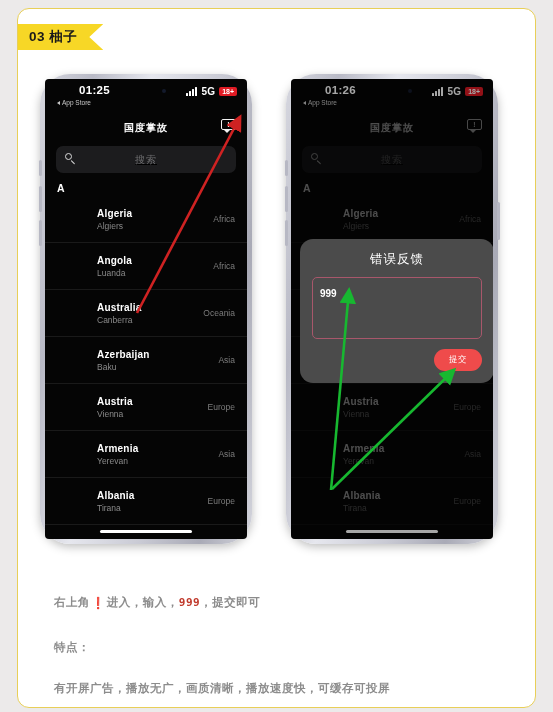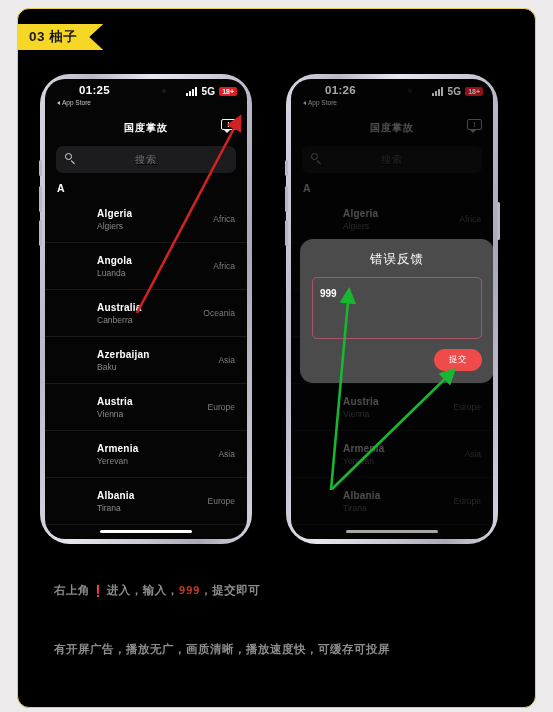--- a/index.html
+++ b/index.html
@@ -8,21 +8,21 @@
     font-family: "Liberation Sans", "DejaVu Sans", sans-serif;
     background: #eceaea;
     overflow: hidden;
   }
 
   
   .card {
     position: absolute;
     left: 17px; top: 8px;
     width: 519px; height: 700px;
-    background: #000000;
+    background: #ffffff;
     border: 1.5px solid #e8cf58;
     border-radius: 12px;
     overflow: hidden;
   }
 
   
   .ribbon {
     position: absolute;
     left: -3px; top: 15px;
     height: 26px;
@@ -48,21 +48,21 @@
     padding: 5px;
     box-shadow: 0 3px 10px rgba(0,0,0,0.25);
   }
   .phone.left  { left: 22px;  top: 10px; }
   .phone.right { left: 268px; top: 10px; }
 
   .phone-screen {
     position: relative;
     width: 100%; height: 100%;
     background: #050505;
-    border-radius: 20px;
+    border-radius: 4px;
     overflow: hidden;
   }
 
   
   .btn-side { position: absolute; background: #b7b8c4; border-radius: 2px; }
   .vol-up    { left: -1.5px; top: 112px; width: 3px; height: 26px; }
   .vol-down  { left: -1.5px; top: 146px; width: 3px; height: 26px; }
   .silent    { left: -1.5px; top: 86px;  width: 3px; height: 16px; }
   .power-btn { right: -1.5px; top: 128px; width: 3px; height: 38px; }
 
@@ -218,21 +218,21 @@
   
   .arrows { position: absolute; left: 0; top: 0; width: 553px; height: 712px; pointer-events: none; z-index: 30; }
 
   
   .notes { position: absolute; left: 36px; top: 560px; width: 450px; }
   .note-label {
     color: #8c8c8c; font-size: 11.5px; font-weight: bold; letter-spacing: .5px;
   }
   .note-body {
     color: #8c8c8c; font-size: 11.5px; font-weight: bold; letter-spacing: .5px;
-    margin-top: 14px; display: flex; align-items: center; flex-wrap: wrap;
+    margin-top: 26px; display: flex; align-items: center; flex-wrap: wrap;
   }
   .note-gap { height: 30px; }
   .excl { color: #e8452c; font-weight: bold; padding: 0 1px; }
   .red999 { color: #c0392b; font-weight: bold; font-family: "DejaVu Sans Mono", monospace; font-size: 11px; }
 </style>
 </head>
 <body>
 
 <div class="card">
 
@@ -464,20 +464,21 @@
 
   <div class="notes">
     <div class="note-body">
       <span>右上角</span>
       <span class="excl">❗</span>
       <span>进入，输入，</span>
       <span class="red999">999</span>
       <span>，提交即可</span>
     </div>
     <div class="note-gap"></div>
+    <div class="note-label">特点：</div>
     <div class="note-body">有开屏广告，播放无广，画质清晰，播放速度快，可缓存可投屏</div>
   </div>
 </div>
 
 <svg class="arrows" viewBox="0 0 553 712">
   <defs>
     <marker id="ar-red" markerWidth="7" markerHeight="7" refX="5.2" refY="3.2" orient="auto">
       <path d="M0,0 L6.4,3.2 L0,6.4 z" fill="#cf2222"></path>
     </marker>
     <marker id="ar-green" markerWidth="7" markerHeight="7" refX="5.2" refY="3.2" orient="auto">

